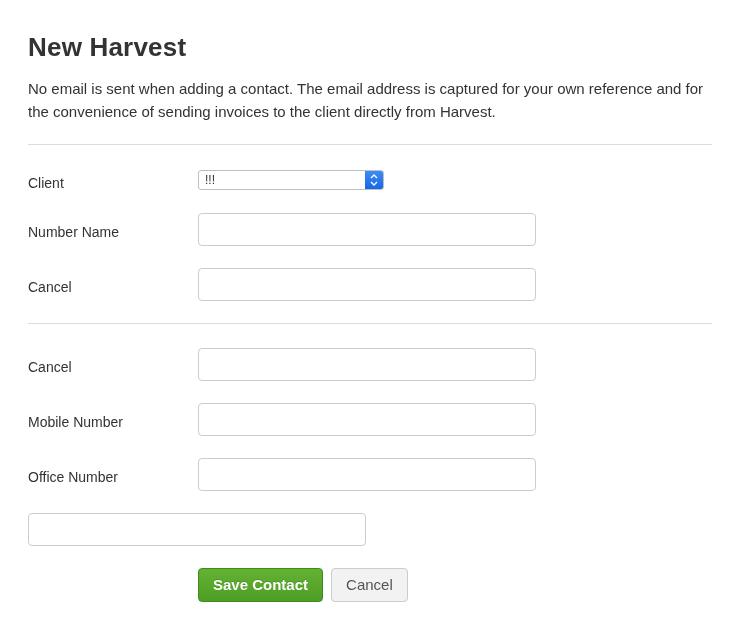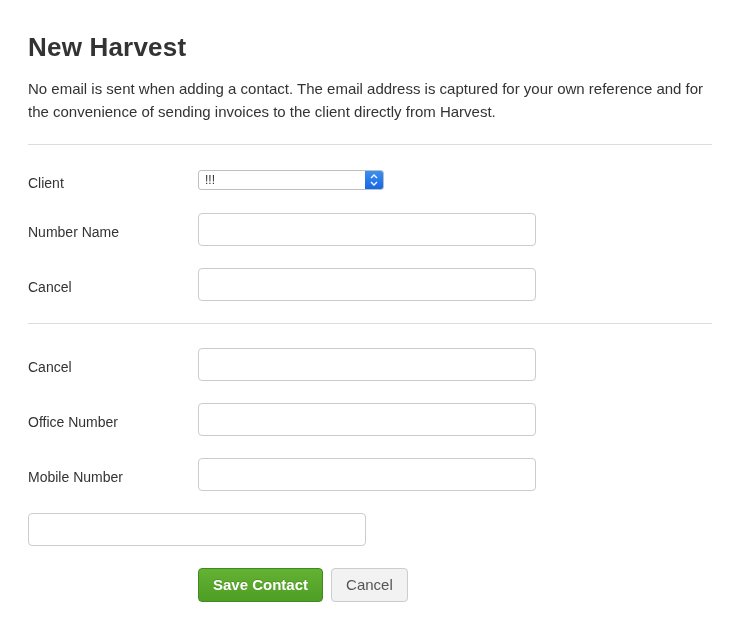--- a/index.html
+++ b/index.html
@@ -154,28 +154,28 @@
   <hr class="divider">
 
   <div class="form-row">
     <div class="form-label">Cancel</div>
     <div class="form-control-col">
       <input type="text" class="text-input" value="" style="">
     </div>
   </div>
 
   <div class="form-row">
-    <div class="form-label">Office Number</div>
+    <div class="form-label">Mobile Number</div>
     <div class="form-control-col">
       <input type="text" class="text-input" value="" style="">
     </div>
   </div>
 
   <div class="form-row">
-    <div class="form-label">Mobile Number</div>
+    <div class="form-label">Office Number</div>
     <div class="form-control-col">
       <input type="text" class="text-input" value="" style="">
     </div>
   </div>
 
   <div class="form-row">
     <div class="form-control-col">
       <input type="text" class="text-input" value="" style="">
     </div>
   </div>

